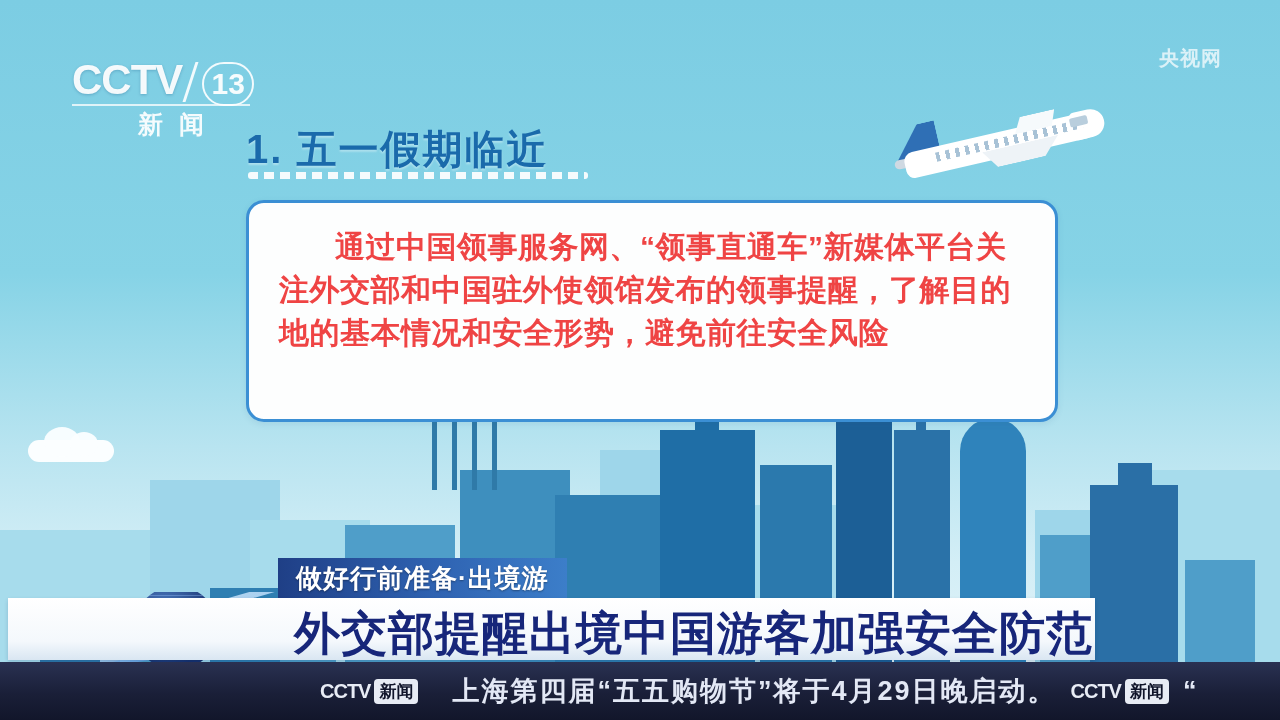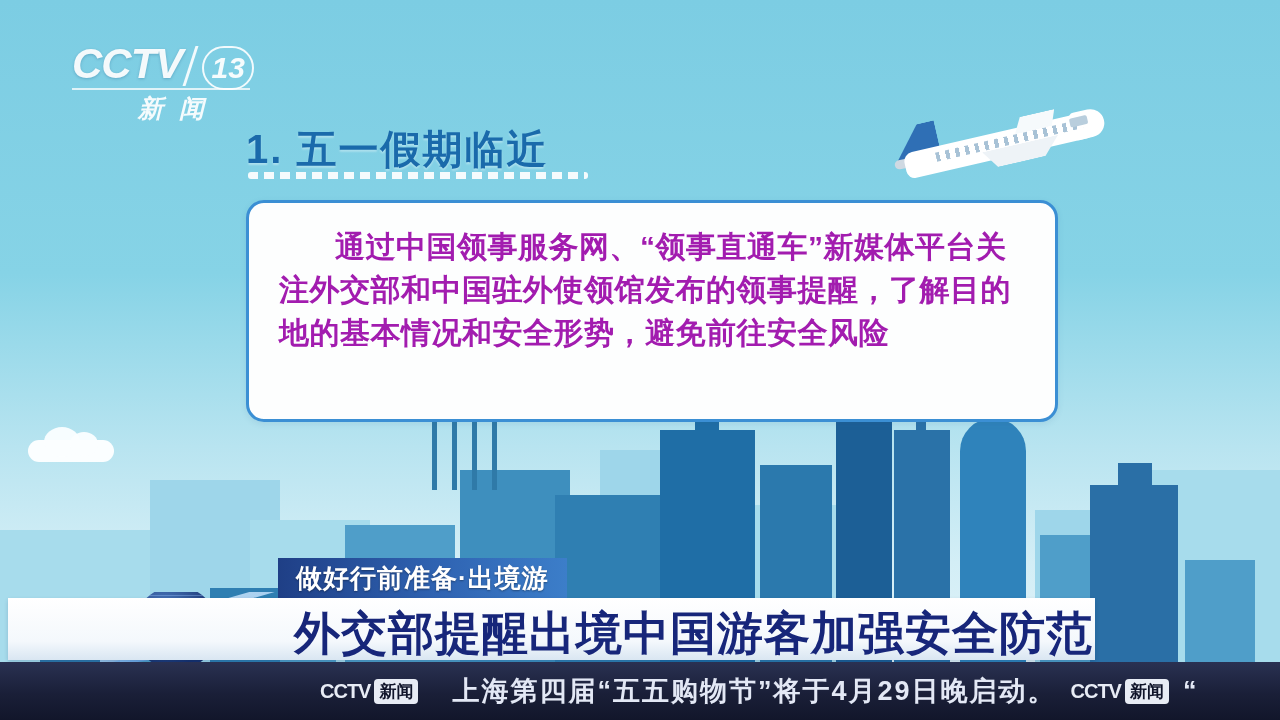--- a/index.html
+++ b/index.html
@@ -41,34 +41,34 @@
   .win-g { background-image:
       repeating-linear-gradient(90deg,transparent 0 10px,rgba(255,255,255,.5) 10px 15px),
       repeating-linear-gradient(180deg,transparent 0 12px,rgba(255,255,255,.5) 12px 17px); }
   .ground { position:absolute; left:0; bottom:0; width:1280px; height:46px;
             background:linear-gradient(180deg,#e9f5fa,#dff0f7); }
 
   
   .card { position:absolute; left:246px; top:200px; width:812px; height:222px;
           background:#fdfefe; border:3px solid #3b8fd4; border-radius:18px;
           box-shadow:0 2px 6px rgba(40,90,140,.10); padding:22px 30px 0 30px; }
-  .card-text { color:#a21caf; font-size:30px; line-height:43px; font-weight:700;
+  .card-text { color:#ef4444; font-size:30px; line-height:43px; font-weight:700;
                letter-spacing:.5px; text-indent:56px;
                text-shadow:0 1px 0 rgba(255,255,255,.6); }
 
   
   .sec-title { position:absolute; left:246px; top:122px; color:#1a6aab;
                font-size:40px; font-weight:800; letter-spacing:2px;
                text-shadow:0 2px 2px rgba(255,255,255,.35); }
   .sec-underline { position:absolute; left:248px; top:172px; width:340px; height:7px;
                    background:repeating-linear-gradient(90deg,#ffffff 0 10px,transparent 10px 16px);
                    border-radius:3px; opacity:.92; }
 
   
-  .bug { position:absolute; left:72px; top:40px; width:200px; height:86px;font-style:italic; }
+  .bug { position:absolute; left:72px; top:56px; width:200px; height:86px; }
   .bug .cctv { font-size:42px; font-weight:800; color:rgba(255,255,255,.93);
                letter-spacing:-1px; text-shadow:0 1px 3px rgba(0,60,110,.25); }
   .bug .num { display:inline-flex; align-items:center; justify-content:center;
               width:52px; height:44px; border:2px solid rgba(255,255,255,.9);
               border-radius:22px; font-size:30px; font-weight:700;
               color:rgba(255,255,255,.93); margin-left:4px; }
   .bug .slash { display:inline-block; width:3px; height:40px; background:rgba(255,255,255,.9);
                 transform:skewX(-18deg); margin:0 2px; vertical-align:-8px; }
   .bug .sub { margin-top:2px; font-size:25px; font-weight:700; letter-spacing:16px;
               color:rgba(255,255,255,.92); text-align:center; padding-left:14px; }
@@ -206,20 +206,21 @@
     <div>
       <span class="cctv">CCTV</span>
       <span class="slash"></span>
       <span class="num">13</span>
     </div>
     <div class="line"></div>
     <div class="sub">新闻</div>
   </div>
 
   <div class="wm">
+    <div class="row1">央视网</div>
   </div>
 
   <div class="sec-title">
     <span>1.</span>
     <span>五一假期临近</span>
   </div>
   <div class="sec-underline"></div>
 
   <div class="card">
     <div class="card-text">通过中国领事服务网、“领事直通车”新媒体平台关注外交部和中国驻外使领馆发布的领事提醒，了解目的地的基本情况和安全形势，避免前往安全风险</div>

